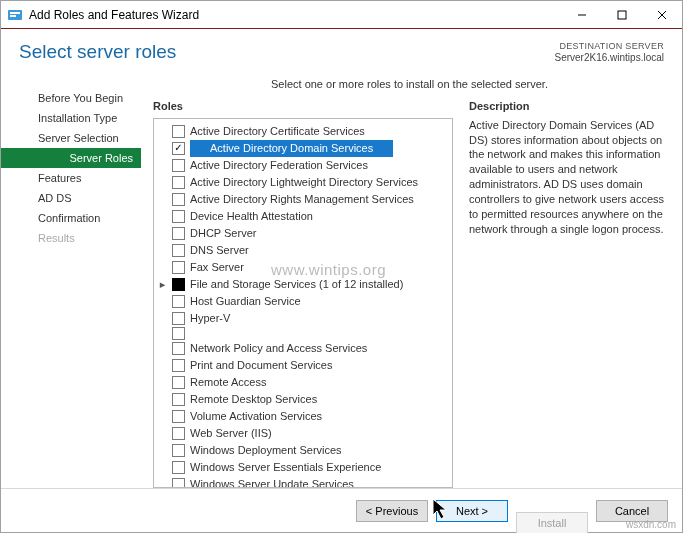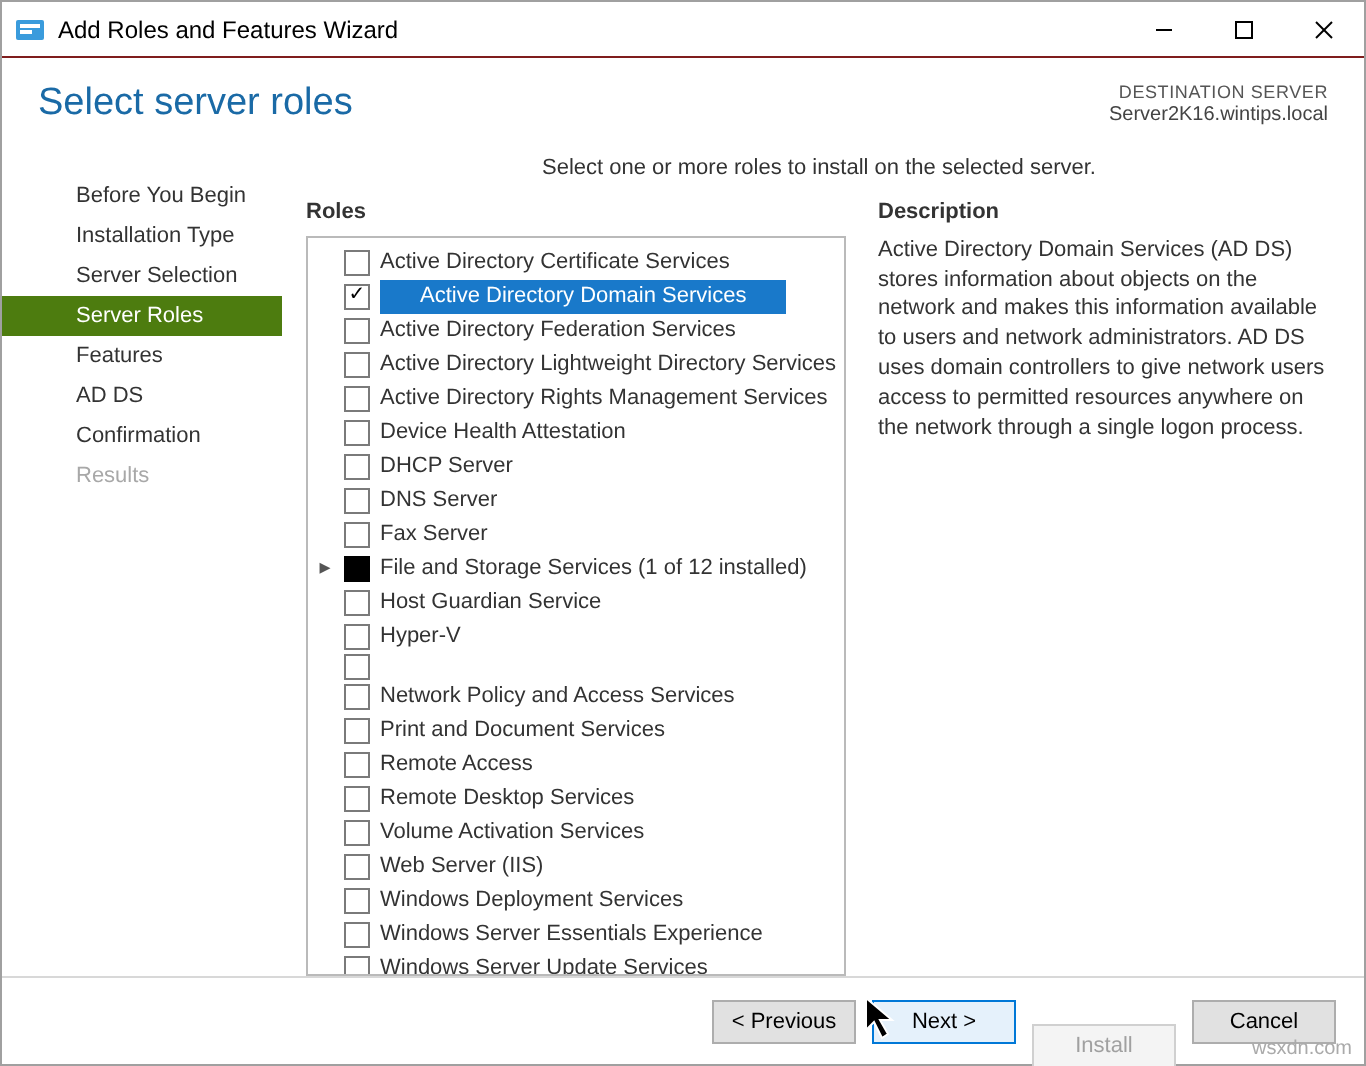--- a/index.html
+++ b/index.html
@@ -16,26 +16,26 @@
   
   .header { padding:12px 18px 6px 18px; display:flex; align-items:flex-start; justify-content:space-between; }
   .header-title { font-size:19px; color:#1a6aa6; font-weight:300; }
   .dest { text-align:right; font-size:10px; color:#666; line-height:1.2;}
   .dest .d1 { letter-spacing:0.3px; font-size:9px; color:#555;}
   .dest .d2 { color:#444; }
   
   .body { flex:1; display:flex; overflow:hidden; }
   .sidebar { width:140px; padding:18px 0 0 0; }
   .sidebar-item { padding:4px 8px 4px 37px; font-size:11px; color:#333; cursor:default; white-space:nowrap;}
-  .sidebar-item.active { background:#4d7c0f; color:#fff; }
+  .sidebar-item.active { background:#15803d; color:#fff;text-align:right; }
   .sidebar-item.disabled { color:#a8a8a8; }
   .content { flex:1; padding:8px 16px 0 12px; display:flex; flex-direction:column;}
   .instruction { font-size:11px; color:#333; margin-bottom:10px;text-align:center;}
   .columns { flex:1; display:flex; gap:16px; overflow:hidden;}
-  .roles-col { display:flex; flex-direction:column; width:270px;}
+  .roles-col { display:flex; flex-direction:column; width:300px;}
   .col-head { font-size:11px; font-weight:700; color:#333; margin-bottom:6px;}
   .roles-box { flex:1; border:1px solid #bababa; background:#fff; overflow:auto; padding:4px 2px;}
   .role { display:flex; align-items:center; gap:5px; padding:0 2px; font-size:11px; line-height:17px; white-space:nowrap;}
   .role .cb { width:13px; height:13px; border:1px solid #7a7a7a; background:#fff; display:inline-flex; align-items:center; justify-content:center; flex:none;}
   .role .cb.checked::after { content:"✓"; font-size:10px; line-height:10px; color:#000;}
   .role .cb.part { background:#000; border-color:#000;}
   .role .expander { width:9px; text-align:center; color:#555; font-size:11px; flex:none;}
   .role .lbl { }
   .role.selected .lbl { background:#1979ca; color:#fff; padding:0 20px;}
   .desc-col { flex:1; font-size:11px; color:#333; }
@@ -242,14 +242,15 @@
     <div class="btn">
         <span>Cancel</span>
       </div>
     <div class="cursor-arrow" style="left:430px; top:8px;">
       <svg viewBox="0 0 24 24">
           <polygon points="2,2 2,18 6,14 10,22 13,20 9,13 15,13" fill="#000" stroke="#fff" stroke-width="1"></polygon>
         </svg>
     </div>
   </div>
 
+  <div class="watermark">www.wintips.org</div>
   <div class="srcmark">wsxdn.com</div>
 </div>
 
 </body></html>

